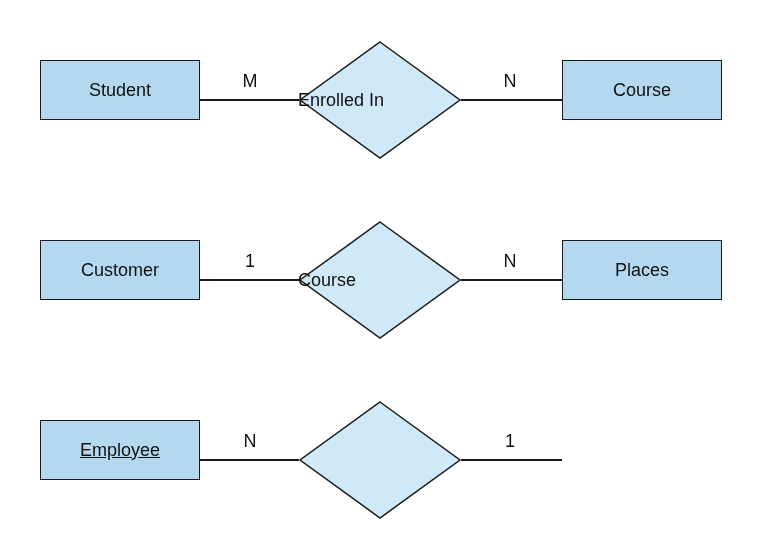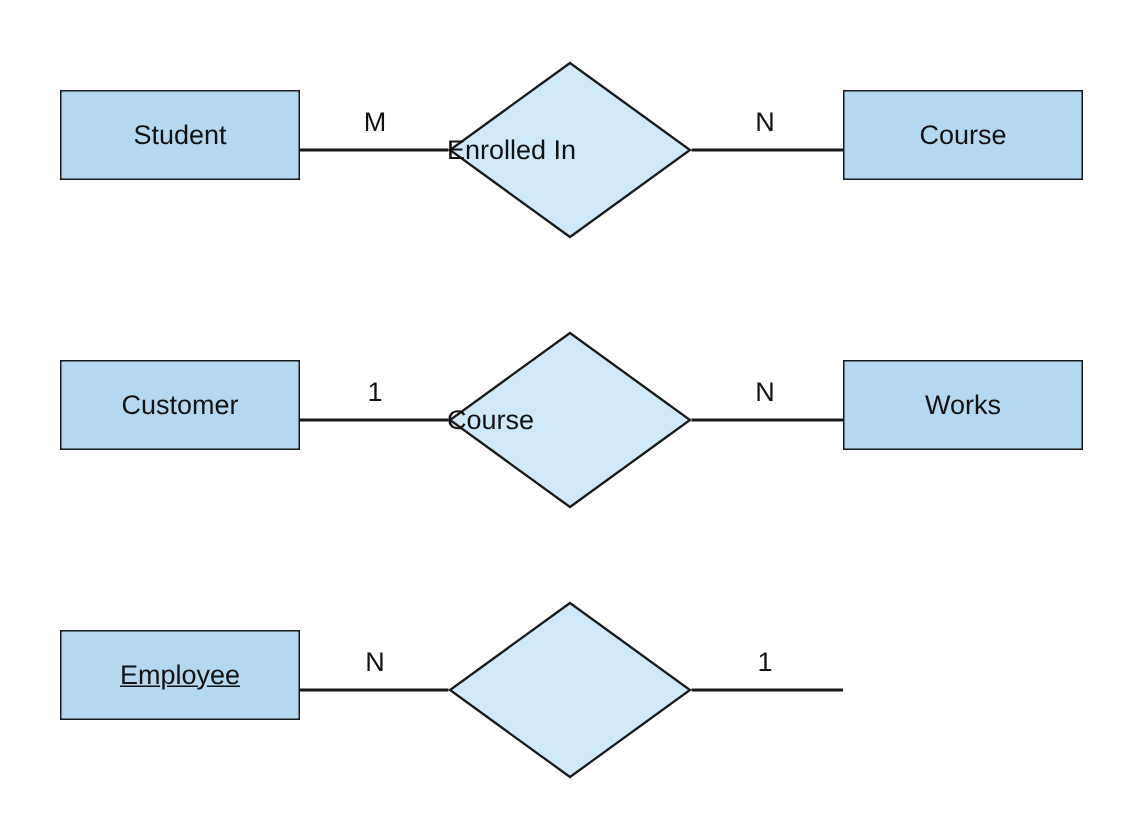--- a/index.html
+++ b/index.html
@@ -113,21 +113,21 @@
   <div class="cardinality card-left card-r1">1</div>
   <svg class="diamond-svg dia-r1" viewBox="0 0 164 120">
     <polygon points="82,2 162,60 82,118 2,60" fill="#cfe9f8"></polygon>
   </svg>
   <div class="diamond-label dia-r1">
     <span>Course</span>
   </div>
   <div class="cardinality card-right card-r1">N</div>
   <div class="line line-right line-r1"></div>
   <div class="entity col-right ent-r1">
-    <span>Works</span>
+    <span>Places</span>
   </div>
 
   <div class="entity col-left ent-r2">
     <span>Employee</span>
   </div>
   <div class="line line-left line-r2"></div>
   <div class="cardinality card-left card-r2">N</div>
   <svg class="diamond-svg dia-r2" viewBox="0 0 164 120">
     <polygon points="82,2 162,60 82,118 2,60" fill="#cfe9f8"></polygon>
   </svg>

